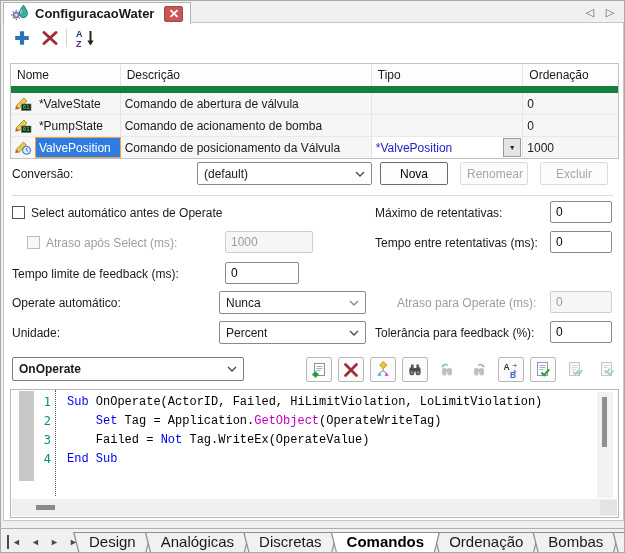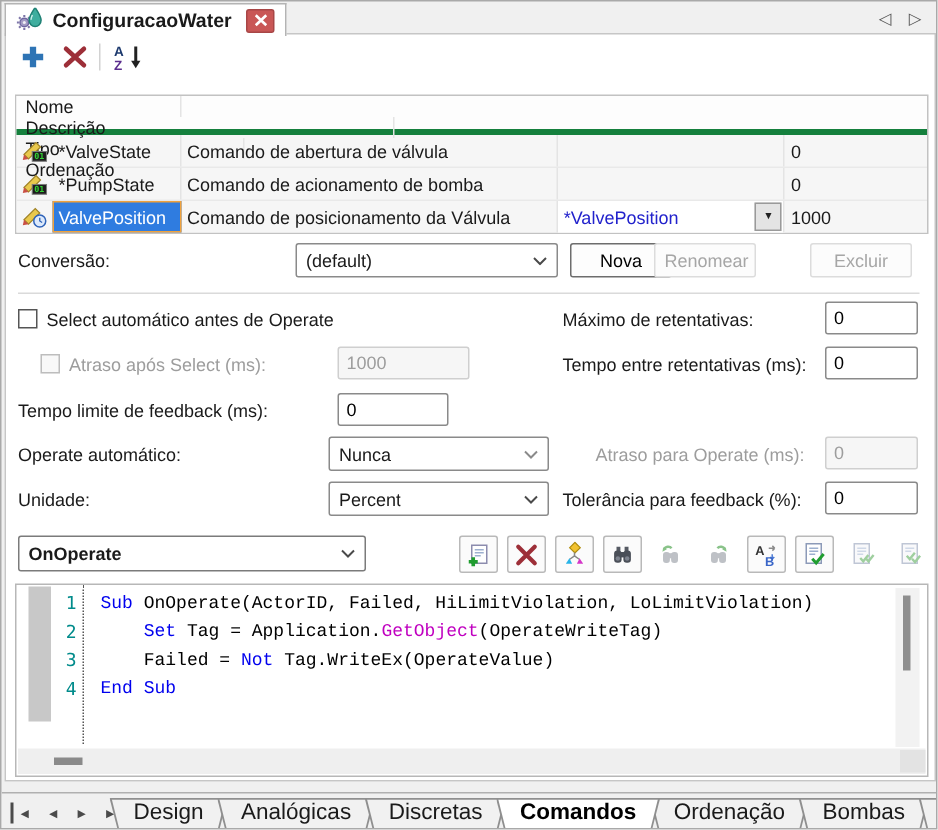--- a/index.html
+++ b/index.html
@@ -16,21 +16,21 @@
   .tab-scroll{position:absolute;top:3px;width:16px;height:16px;color:#555;font-size:11px;
               display:flex;align-items:center;justify-content:center;}
   
   .panel{position:absolute;left:2px;top:21px;width:619px;height:497px;background:#fff;
          border:1px solid #c6c6c6;box-sizing:content-box;}
   .tbtn-top{position:absolute;width:24px;height:24px;display:flex;align-items:center;justify-content:center;}
   .vsep{position:absolute;width:1px;height:18px;background:#d2d2d2;}
   
   .grid{position:absolute;left:6px;top:40px;width:609px;border:1px solid #c2c2c2;background:#fff;box-sizing:border-box;}
   .ghead,.grow{display:flex;align-items:stretch;}
-  .ghead{height:22px;background:#fdfdfd;border-bottom:4px solid #15803d;flex-direction:column;}
+  .ghead{height:22px;background:#fdfdfd;border-bottom:7px solid #15803d;}
   .ghead .gc{display:flex;align-items:center;padding-left:6px;border-right:1px solid #e4e4e4;box-sizing:border-box;}
   .grow{height:21px;background:#f6f6f6;border-bottom:1px solid #e9e9e9;}
   .grow:last-child{border-bottom:none;}
   .grow .gc{display:flex;align-items:center;padding-left:4px;border-right:1px solid #e4e4e4;
             box-sizing:border-box;overflow:hidden;white-space:nowrap;}
   .gc.ic{width:24px;justify-content:center;padding-left:0;border-right:none;}
   .gc.nome{width:86px;}
   .gc.nome.sel{background:#2f7ce0;color:#fff;border:1px solid #f0a23c;padding-left:3px;}
   .gc.desc{width:252px;}
   .gc.tipo{width:152px;color:#2222cc;position:relative;}
@@ -203,21 +203,21 @@
     </div>
 
     <div class="lbl" style="left:8px;top:143px;">Conversão:</div>
     <div class="combo" style="left:193px;top:139px;width:175px;height:23px;">
       <span class="val">(default)</span>
       <svg width="10" height="6" viewBox="0 0 10 6">
           <path d="M1 1l4 4 4-4" fill="none" stroke="#4a4a4a" stroke-width="1.3"></path>
         </svg>
     </div>
     <button class="pbtn" style="left:376px;top:139px;">Nova</button>
-    <button class="pbtn dis" style="left:432px;top:139px;text-align:right;">Renomear</button>
+    <button class="pbtn dis" style="left:456px;top:139px;text-align:right;">Renomear</button>
     <button class="pbtn dis" style="left:536px;top:139px;">Excluir</button>
 
     <div class="hline" style="top:172px;"></div>
 
     <div class="cbx" style="left:8px;top:183px;"></div>
     <div class="lbl" style="left:27px;top:182px;">Select automático antes de Operate</div>
 
     <div class="cbx dis" style="left:23px;top:213px;"></div>
     <div class="lbl dis" style="left:42px;top:212px;">Atraso após Select (ms):</div>
     <input class="field dis" style="left: 221px; top: 208px; width: 88px; height: 22px;" readonly="" disabled="" value="1000">

